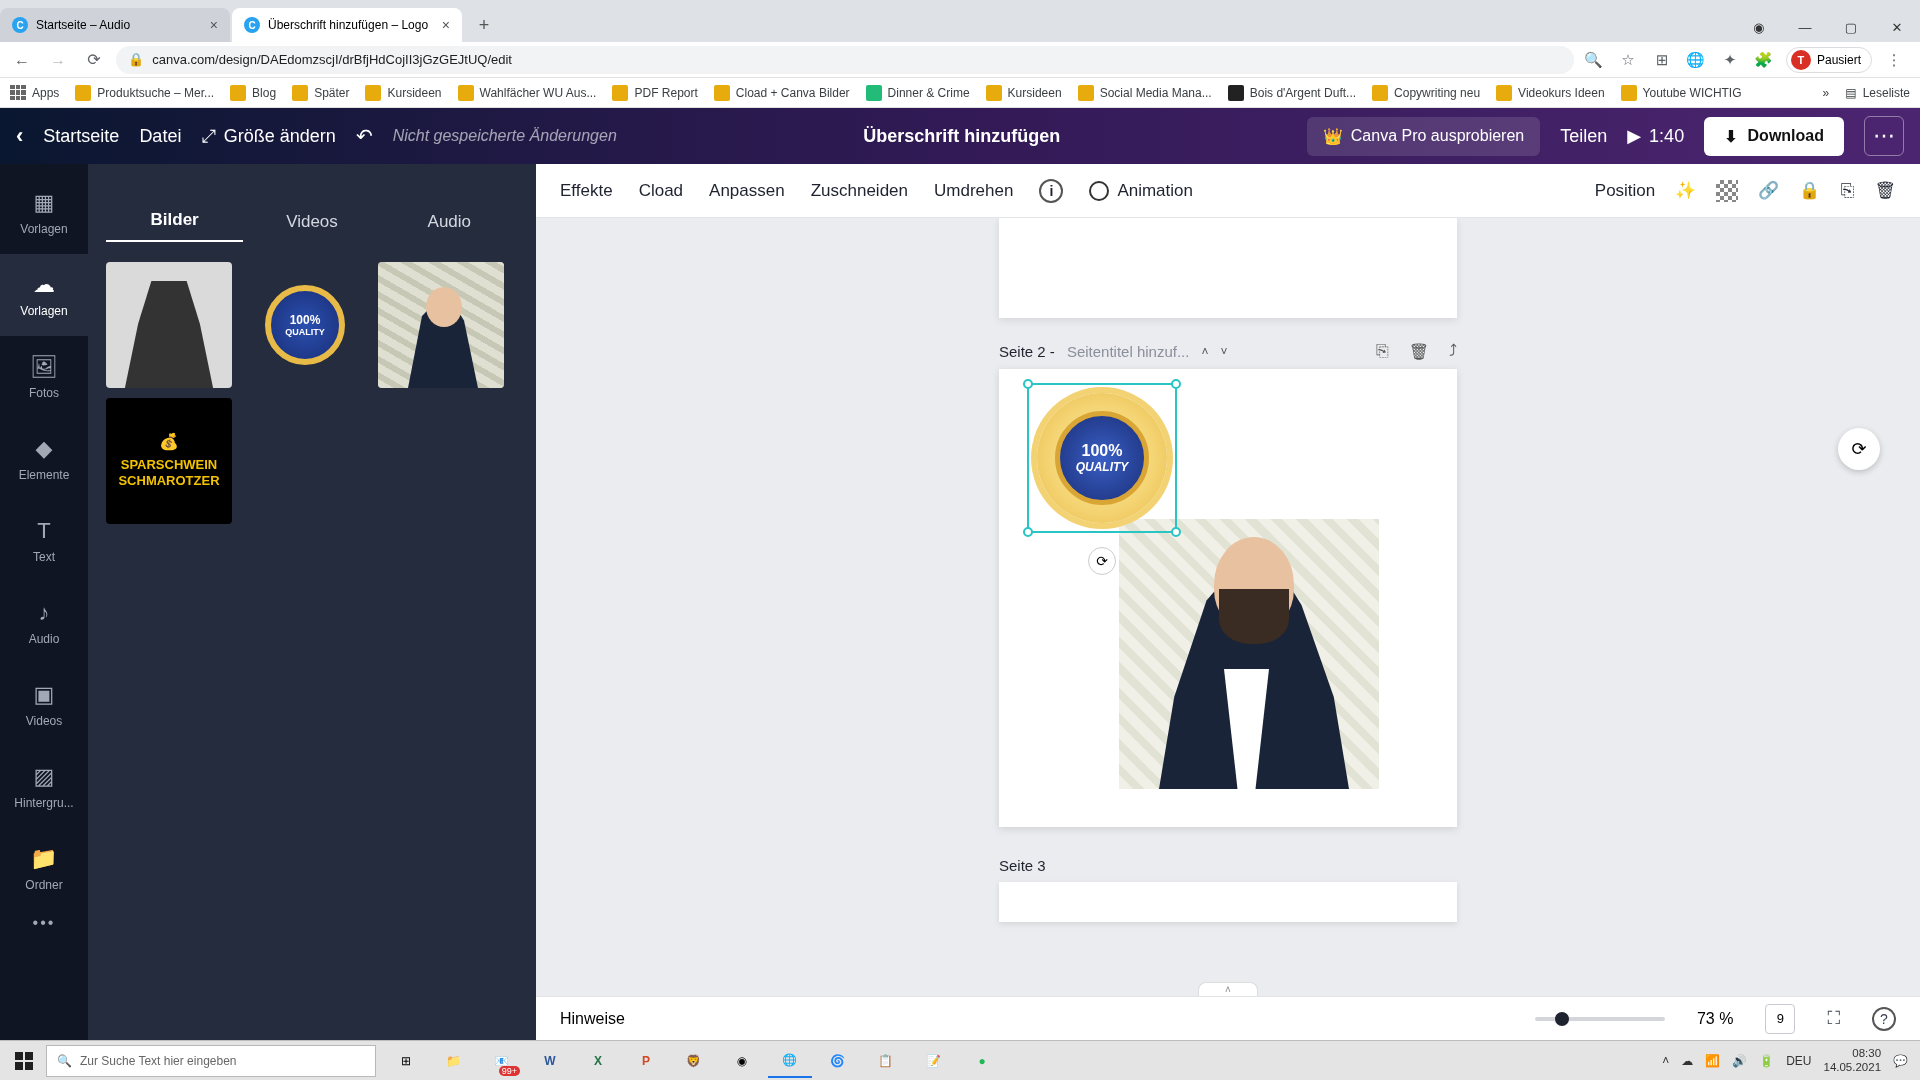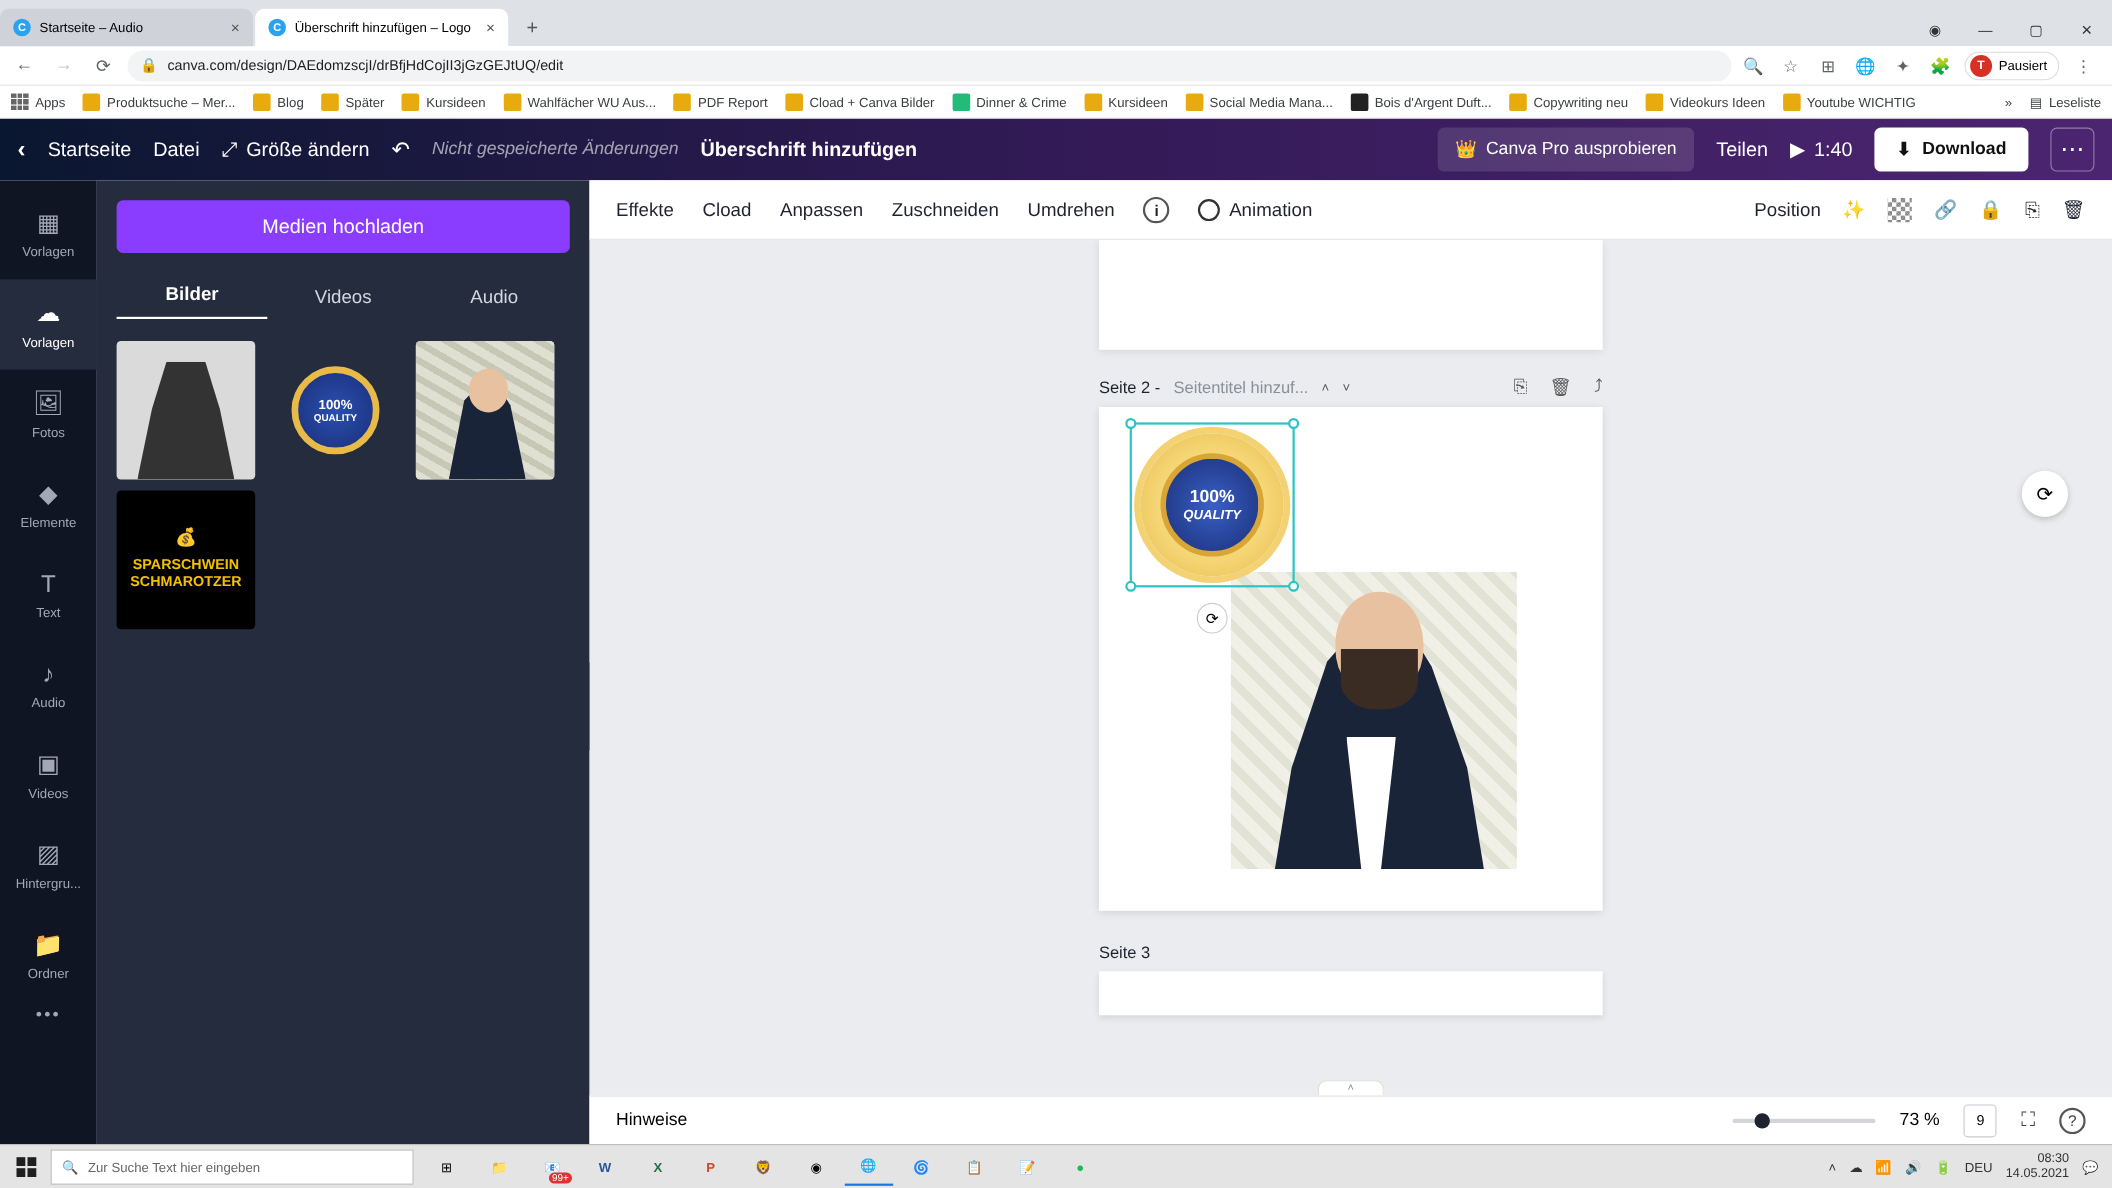--- a/index.html
+++ b/index.html
@@ -27,21 +27,21 @@
 
 .bookmarks { height: 30px; background: #fff; display: flex; align-items: center; padding: 0 10px; gap: 16px; border-bottom: 1px solid #e1e1e1; font-size: 12px; color: #3c4043; }
 .bookmarks .bm { display: flex; align-items: center; gap: 6px; white-space: nowrap; }
 .bookmarks .bm .bicon { width: 16px; height: 16px; background: #e8ab0d; border-radius: 2px; }
 .bookmarks .spacer { flex: 1; }
 
 
 .canva-top { height: 56px; background: linear-gradient(90deg, #0a1730, #321a56, #4c2570); display: flex; align-items: center; padding: 0 16px; gap: 20px; color: #fff; }
 .canva-top .backarrow { font-size: 22px; font-weight: bold; }
 .canva-top .tbtn { font-size: 18px; display: flex; align-items: center; gap: 8px; }
-.canva-top .title-center { flex: 1; text-align: left; font-size: 18px; font-weight: 600; }
+.canva-top .title-center { flex: 1; text-align: center; font-size: 18px; font-weight: 600; }
 .canva-top .unsaved { font-style: italic; font-size: 16px; color: rgba(255,255,255,0.6); }
 .canva-top .probtn { background: rgba(255,255,255,0.12); border-radius: 6px; padding: 10px 16px; font-size: 16px; display: flex; align-items: center; gap: 8px; }
 .canva-top .downloadbtn { background: #fff; color: #111; border-radius: 6px; padding: 10px 20px; font-size: 16px; font-weight: 600; display: flex; align-items: center; gap: 10px; }
 .canva-top .more { width: 40px; height: 40px; border: 1px solid rgba(255,255,255,0.4); border-radius: 6px; display: flex; align-items: center; justify-content: center; font-size: 22px; }
 
 
 .main { flex: 1; display: flex; min-height: 0; }
 .iconrail { width: 88px; background: #0f1523; display: flex; flex-direction: column; align-items: center; padding-top: 8px; color: #a3a8b5; }
 .iconrail .item { width: 100%; height: 82px; display: flex; flex-direction: column; align-items: center; justify-content: center; gap: 6px; font-size: 12px; cursor: pointer; }
 .iconrail .item.active { background: #252c3e; color: #fff; }
@@ -96,21 +96,21 @@
 
 .fab-rotate { position: absolute; right: 40px; top: 210px; width: 42px; height: 42px; background: #fff; border-radius: 50%; box-shadow: 0 2px 6px rgba(0,0,0,0.2); display: flex; align-items: center; justify-content: center; font-size: 18px; }
 
 .page3-header { width: 458px; margin: 30px auto 8px auto; font-size: 15px; color: #1f2330; }
 .page3 { width: 458px; height: 40px; background: #fff; margin: 0 auto; box-shadow: 0 2px 6px rgba(0,0,0,0.1); }
 
 .bottom-toggle { position: absolute; left: 50%; bottom: 0; transform: translateX(-50%); width: 60px; height: 14px; background: #fff; border: 1px solid #ddd; border-bottom: none; border-radius: 8px 8px 0 0; display: flex; align-items: center; justify-content: center; font-size: 10px; color: #888; }
 
 
 .canva-footer { height: 44px; background: #fff; border-top: 1px solid #e3e4e8; display: flex; align-items: center; padding: 0 24px; font-size: 16px; gap: 20px; }
-.canva-footer .right { margin-left: auto; display: flex; align-items: center; gap: 22px; }
+.canva-footer .right { margin-left: auto; display: flex; align-items: center; gap: 32px; }
 .canva-footer .slider { display: flex; align-items: center; }
 .canva-footer .slider .track { width: 130px; height: 4px; background: #d3d5db; border-radius: 2px; position: relative; }
 .canva-footer .slider .knob { position: absolute; left: 20px; top: -5px; width: 14px; height: 14px; border-radius: 50%; background: #1f2330; }
 .canva-footer .pagecount { width: 30px; height: 30px; border: 1px solid #c8cad1; border-radius: 4px; display: flex; align-items: center; justify-content: center; font-size: 13px; }
 .canva-footer .fbtn { font-size: 18px; color: #3a3f4e; }
 
 
 .taskbar { height: 40px; background: #e4e4e4; display: flex; align-items: center; padding: 0 4px; gap: 2px; font-size: 12px; border-top: 1px solid #bdbdbd; }
 .taskbar .start { width: 40px; height: 32px; display: flex; align-items: center; justify-content: center; }
 .taskbar .win { width: 18px; height: 18px; display: grid; grid-template-columns: 1fr 1fr; grid-template-rows: 1fr 1fr; gap: 2px; }
@@ -310,21 +310,20 @@
         <span>Hintergru...</span>
       </div>
     <div class="item">
         <span class="glyph">📁</span>
         <span>Ordner</span>
       </div>
     <div class="overflow">•••</div>
   </div>
 
   <div class="sidepanel">
-    <div class="uploadbtn">Medien hochladen</div>
     <div class="mediatabs">
       <div class="mtab active">Bilder</div>
       <div class="mtab">Videos</div>
       <div class="mtab">Audio</div>
     </div>
     <div class="thumbs">
       <div class="thumb man">
           <div class="person"></div>
         </div>
       <div class="thumb badge">

